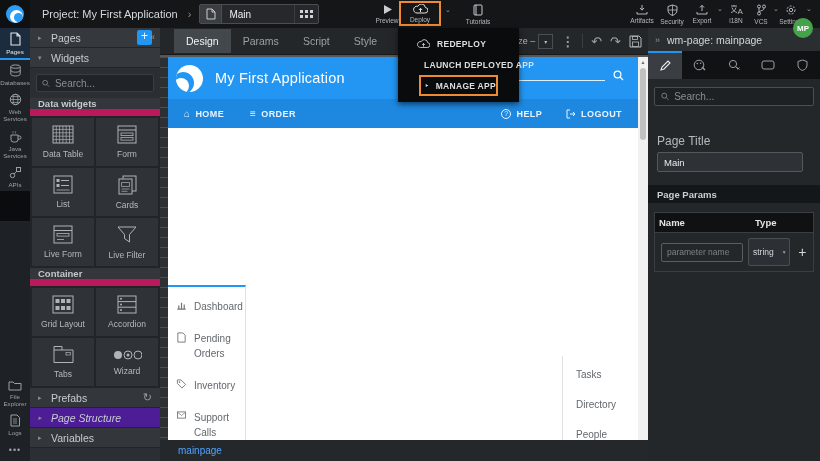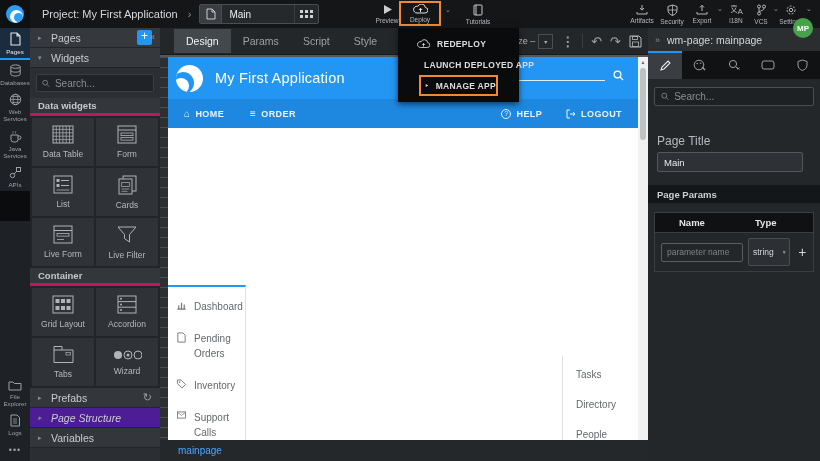--- a/index.html
+++ b/index.html
@@ -40,21 +40,21 @@
 
   
   .leftpanel { left:30px; top:28px; width:130px; height:433px; background:#2b2f33; display:flex; flex-direction:column; }
   .lp-row { height:20px; flex:0 0 20px; display:flex; align-items:center; gap:6px; padding:0 8px; background:#35393d; border-bottom:1px solid #222528; font-size:10.5px; color:#c8ccd0; }
   .lp-arrow { font-size:7px; color:#8a8e92; width:7px; }
   .lp-plus { margin-left:auto; width:15px; height:15px; background:#2196f3; border-radius:2px; color:#fff; font-size:12px; line-height:13px; text-align:center; }
   .lp-search { padding:6px; flex:0 0 30px; }
   .lp-search-box { height:18px; background:#202428; border:1px solid #3a3e42; border-radius:2px; display:flex; align-items:center; gap:5px; padding:0 5px; }
   .lp-search-box input, .rp-search input { background:transparent; border:0; outline:0; color:#c8ccd0; font-size:10px; width:100%; font-family:Liberation Sans, sans-serif; }
   .lp-search-box input::placeholder, .rp-search input::placeholder { color:#8a8e92; }
-  .lp-group-label { height:18px; flex:0 0 18px; background:#33373b; display:flex; align-items:center; padding-left:8px; font-size:9.5px; font-weight:bold; color:#c4c8cc; border-bottom:3px solid #be185d; }
+  .lp-group-label { height:18px; flex:0 0 18px; background:#33373b; display:flex; align-items:center; padding-left:8px; font-size:9.5px; font-weight:bold; color:#c4c8cc; border-bottom:7px solid #be185d; }
   .lp-grid { display:grid; grid-template-columns:1fr 1fr; gap:2px; background:#222528; padding:2px; }
   .lp-cell { background:#2f3337; height:48px; display:flex; flex-direction:column; align-items:center; justify-content:center; gap:5px; font-size:8.5px; color:#b5b9bd; }
   .lp-refresh { margin-left:auto; color:#9aa0a6; font-size:11px; }
 
   
   .editorbar { left:160px; top:28px; width:488px; height:27px; background:#24272a; border-bottom:1px solid #17191b; display:flex; align-items:center; z-index:20; }
   .etab { padding:6px 12px; font-size:10.5px; color:#9aa0a5; }
   .etab.active { background:#43484d; color:#f2f4f6; }
   .bind-icon { margin-left:14px; font-size:9.5px; color:#8a8e92; font-family:"DejaVu Sans Mono", monospace; }
   .eb-right { margin-left:auto; display:flex; align-items:center; gap:8px; padding-right:6px; }
@@ -101,21 +101,21 @@
   .rp-tabs { height:28px; flex:0 0 28px; background:#101213; display:flex; }
   .rp-tab { flex:1; display:flex; align-items:center; justify-content:center; }
   .rp-tab.active { background:#3a3e42; border-top:2px solid #2196f3; }
   .rp-search { margin:8px 6px 2px; height:19px; flex:0 0 19px; background:#1e2124; border:1px solid #4a4e52; border-radius:2px; display:flex; align-items:center; gap:5px; padding:0 6px; }
   .rp-label { margin:26px 0 4px 9px; font-size:12px; color:#b5b9bd; }
   .rp-row { display:flex; align-items:center; margin:0 9px; gap:8px; }
   .rp-input { flex:1; height:20px; background:#2e3236; border:1px solid #54585c; border-radius:2px; color:#e8eaec; font-size:9.5px; padding:0 6px; outline:0; font-family:inherit; }
   .rp-section { margin-top:13px; height:18px; flex:0 0 18px; background:#141719; display:flex; align-items:center; padding-left:9px; font-size:9.5px; font-weight:bold; color:#caced2; }
   .rp-table { margin:9px 6px 0; border:1px solid #3a3e42; }
   .rpt-head { display:flex; height:20px; background:#0f1113; border-bottom:1px solid #3a3e42; align-items:center; font-size:9.5px; font-weight:bold; color:#e2e4e6; }
-  .rpt-name { flex:1; padding-left:24px; }
+  .rpt-name { flex:1; padding-left:4px; }
   .rpt-type { width:58px; }
   .rpt-row { display:flex; align-items:center; gap:5px; padding:5px 4px 5px 6px; }
   .param-input { width:82px; height:19px; background:transparent; border:1px solid #5a5e62; border-radius:2px; color:#c8ccd0; font-size:8.5px; padding:0 5px; outline:0; font-family:inherit; }
   .param-input::placeholder { color:#7e8286; }
   .type-select { width:46px; height:20px; background:#2c3034; border:1px solid #4a4e52; border-radius:2px; display:flex; align-items:center; justify-content:space-between; padding:13px 4px; font-size:8.5px; color:#d2d6da; }
   .ts-arrow { font-size:5.5px; color:#9aa0a6; }
   .add-param { width:15px; text-align:center; font-size:14px; color:#d2d6da; line-height:1; }
 </style>
 </head>
 <body>

